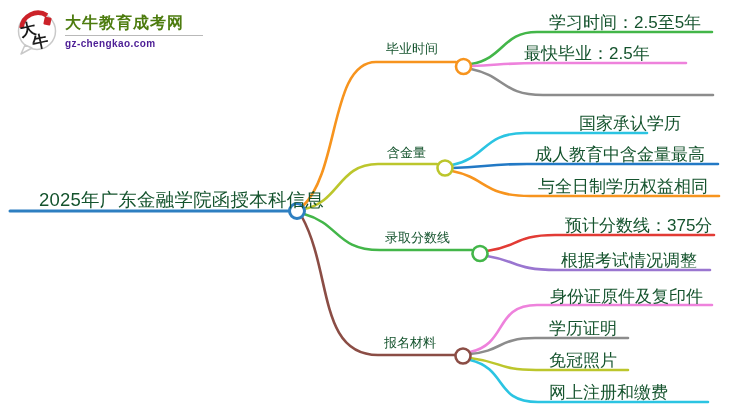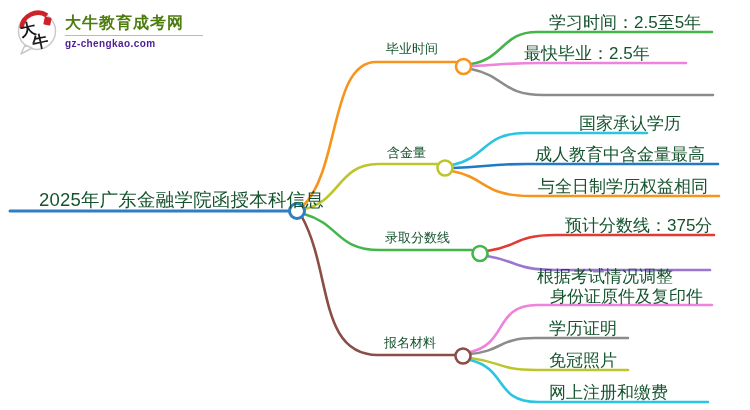--- a/index.html
+++ b/index.html
@@ -88,20 +88,20 @@
   <div class="label branch-label" style="left:384px;top:336px;">报名材料</div>
 
   <div class="label leaf-label" style="left:549px;top:14px;">学习时间：2.5至5年</div>
   <div class="label leaf-label" style="left:524px;top:45px;">最快毕业：2.5年</div>
 
   <div class="label leaf-label" style="left:533px;top:115px;margin-left:46px;">国家承认学历</div>
   <div class="label leaf-label" style="left:535px;top:146px;">成人教育中含金量最高</div>
   <div class="label leaf-label" style="left:538px;top:178px;text-align:right;">与全日制学历权益相同</div>
 
   <div class="label leaf-label" style="left:565px;top:217px;">预计分数线：375分</div>
-  <div class="label leaf-label" style="left:537px;top:252px;margin-top:16px;">根据考试情况调整</div>
+  <div class="label leaf-label" style="left:561px;top:252px;">根据考试情况调整</div>
 
   <div class="label leaf-label" style="left:550px;top:288px;">身份证原件及复印件</div>
   <div class="label leaf-label" style="left:549px;top:320px;">学历证明</div>
   <div class="label leaf-label" style="left:549px;top:352px;">免冠照片</div>
   <div class="label leaf-label" style="left:549px;top:384px;">网上注册和缴费</div>
 
 </div>
 
 </body></html>

